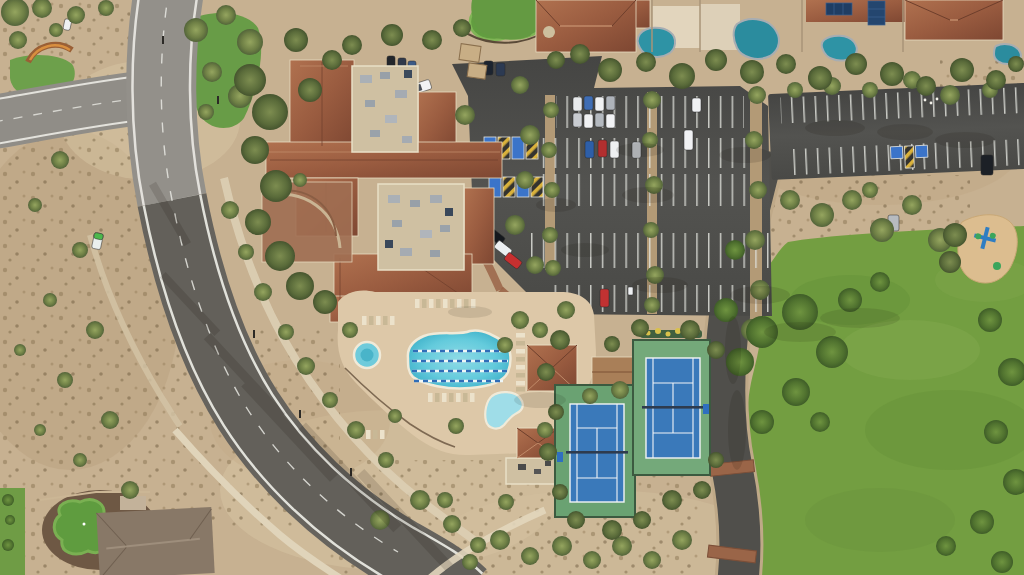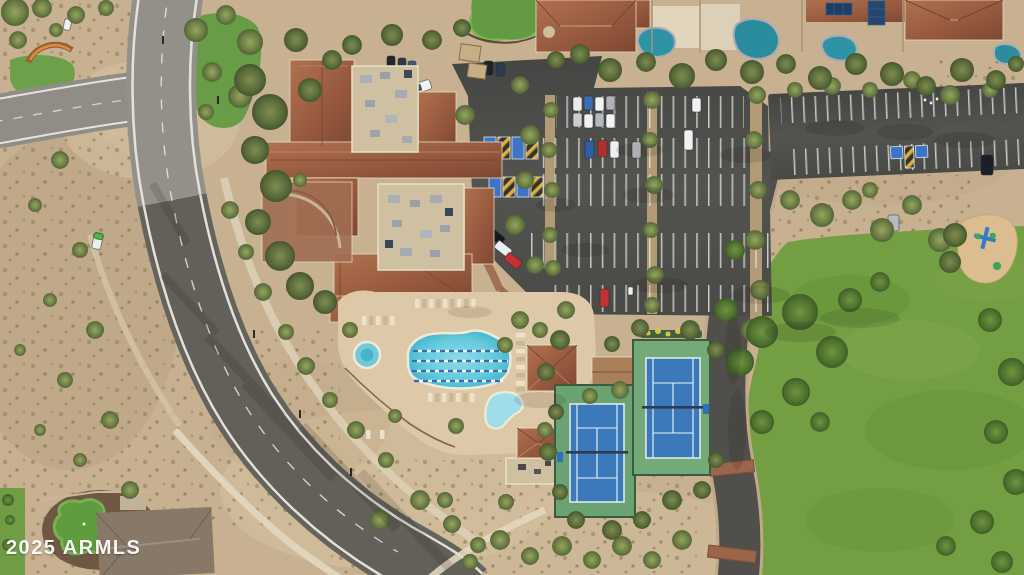--- a/index.html
+++ b/index.html
@@ -644,14 +644,13 @@
   </g>
   <g opacity=".1">
     <ellipse cx="860" cy="318" rx="40" ry="10"></ellipse>
           <ellipse cx="800" cy="332" rx="36" ry="10"></ellipse>
     <ellipse cx="540" cy="400" rx="26" ry="8"></ellipse>
           <ellipse cx="470" cy="312" rx="22" ry="6"></ellipse>
   </g>
 </g>
 </svg>
 
-<div class="wm">2025 ARMLS</div>
 </div>
 
 </body></html>

